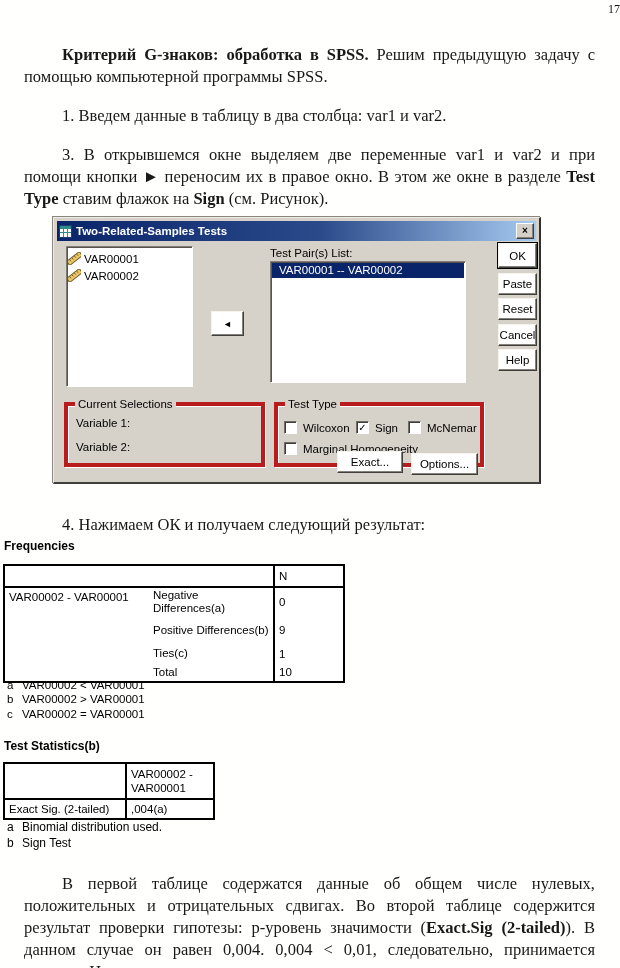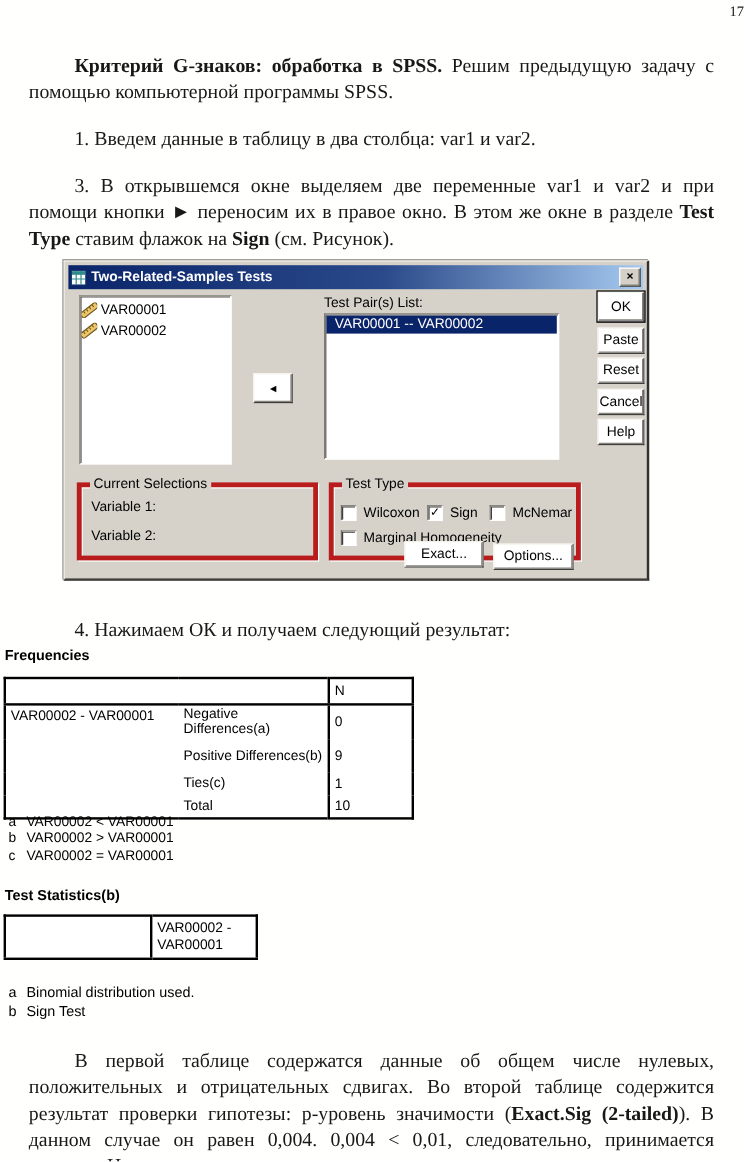--- a/index.html
+++ b/index.html
@@ -232,20 +232,24 @@
   <table class="spsstbl" id="tstbl" style="left:3px;top:762px;">
     <colgroup>
         <col style="width:122px">
         <col style="width:88px">
       </colgroup>
     <tbody>
         <tr>
       <td></td>
       <td>VAR00002 - VAR00001</td>
     </tr>
+    <tr style="height:20px;">
+      <td>Exact Sig. (2-tailed)</td>
+      <td>,004(a)</td>
+    </tr>
   </tbody>
     </table>
 
   <div class="fnotes" id="tsfn">
     <div class="fn"><span class="k">a</span><span>Binomial distribution used.</span></div>
     <div class="fn"><span class="k">b</span><span>Sign Test</span></div>
   </div>
 
   <p class="par concl"><span>В первой таблице содержатся данные об общем числе нулевых, положительных и отрицательных сдвигах.  Во второй таблице содержится результат проверки гипотезы: p-уровень значимости (</span><b>Exact.Sig (2-tailed)</b><span>). В данном случае он равен 0,004. 0,004 &lt; 0,01, следовательно, принимается гипотеза H₁ о наличии статистически достоверного сдвига.</span></p>
 

